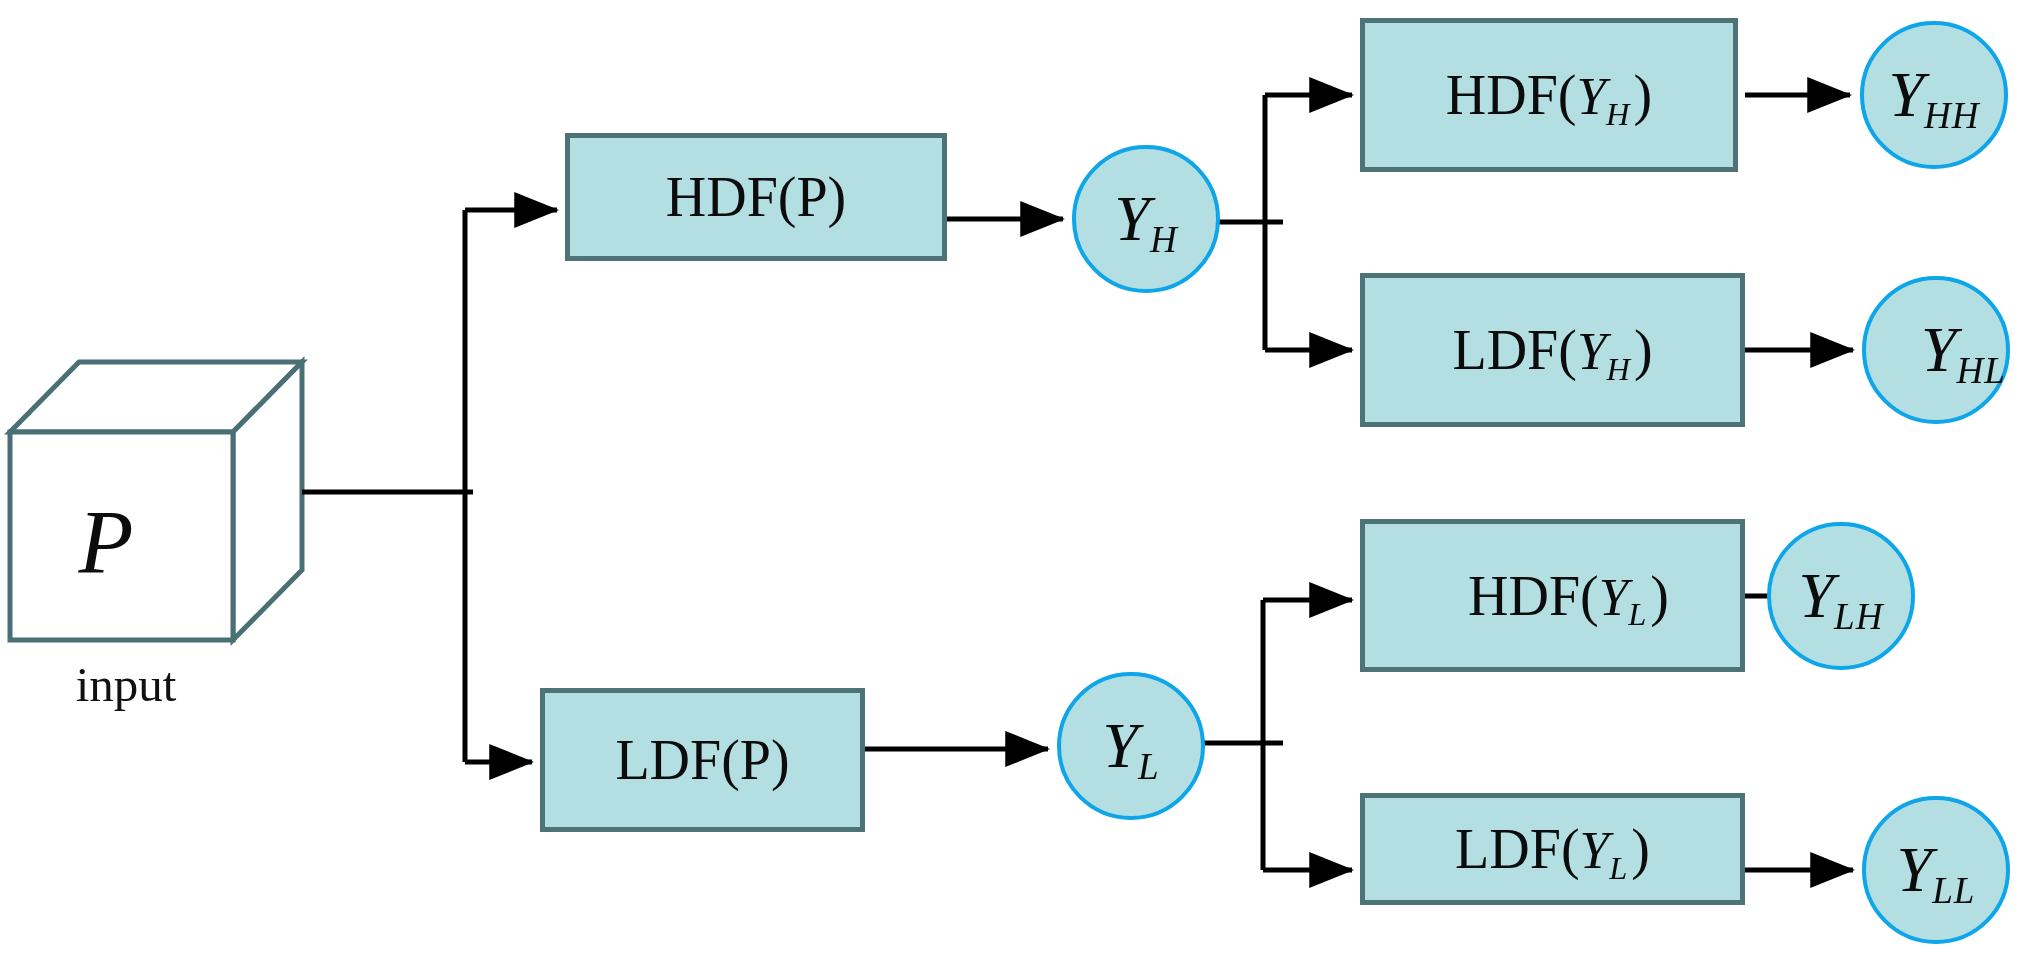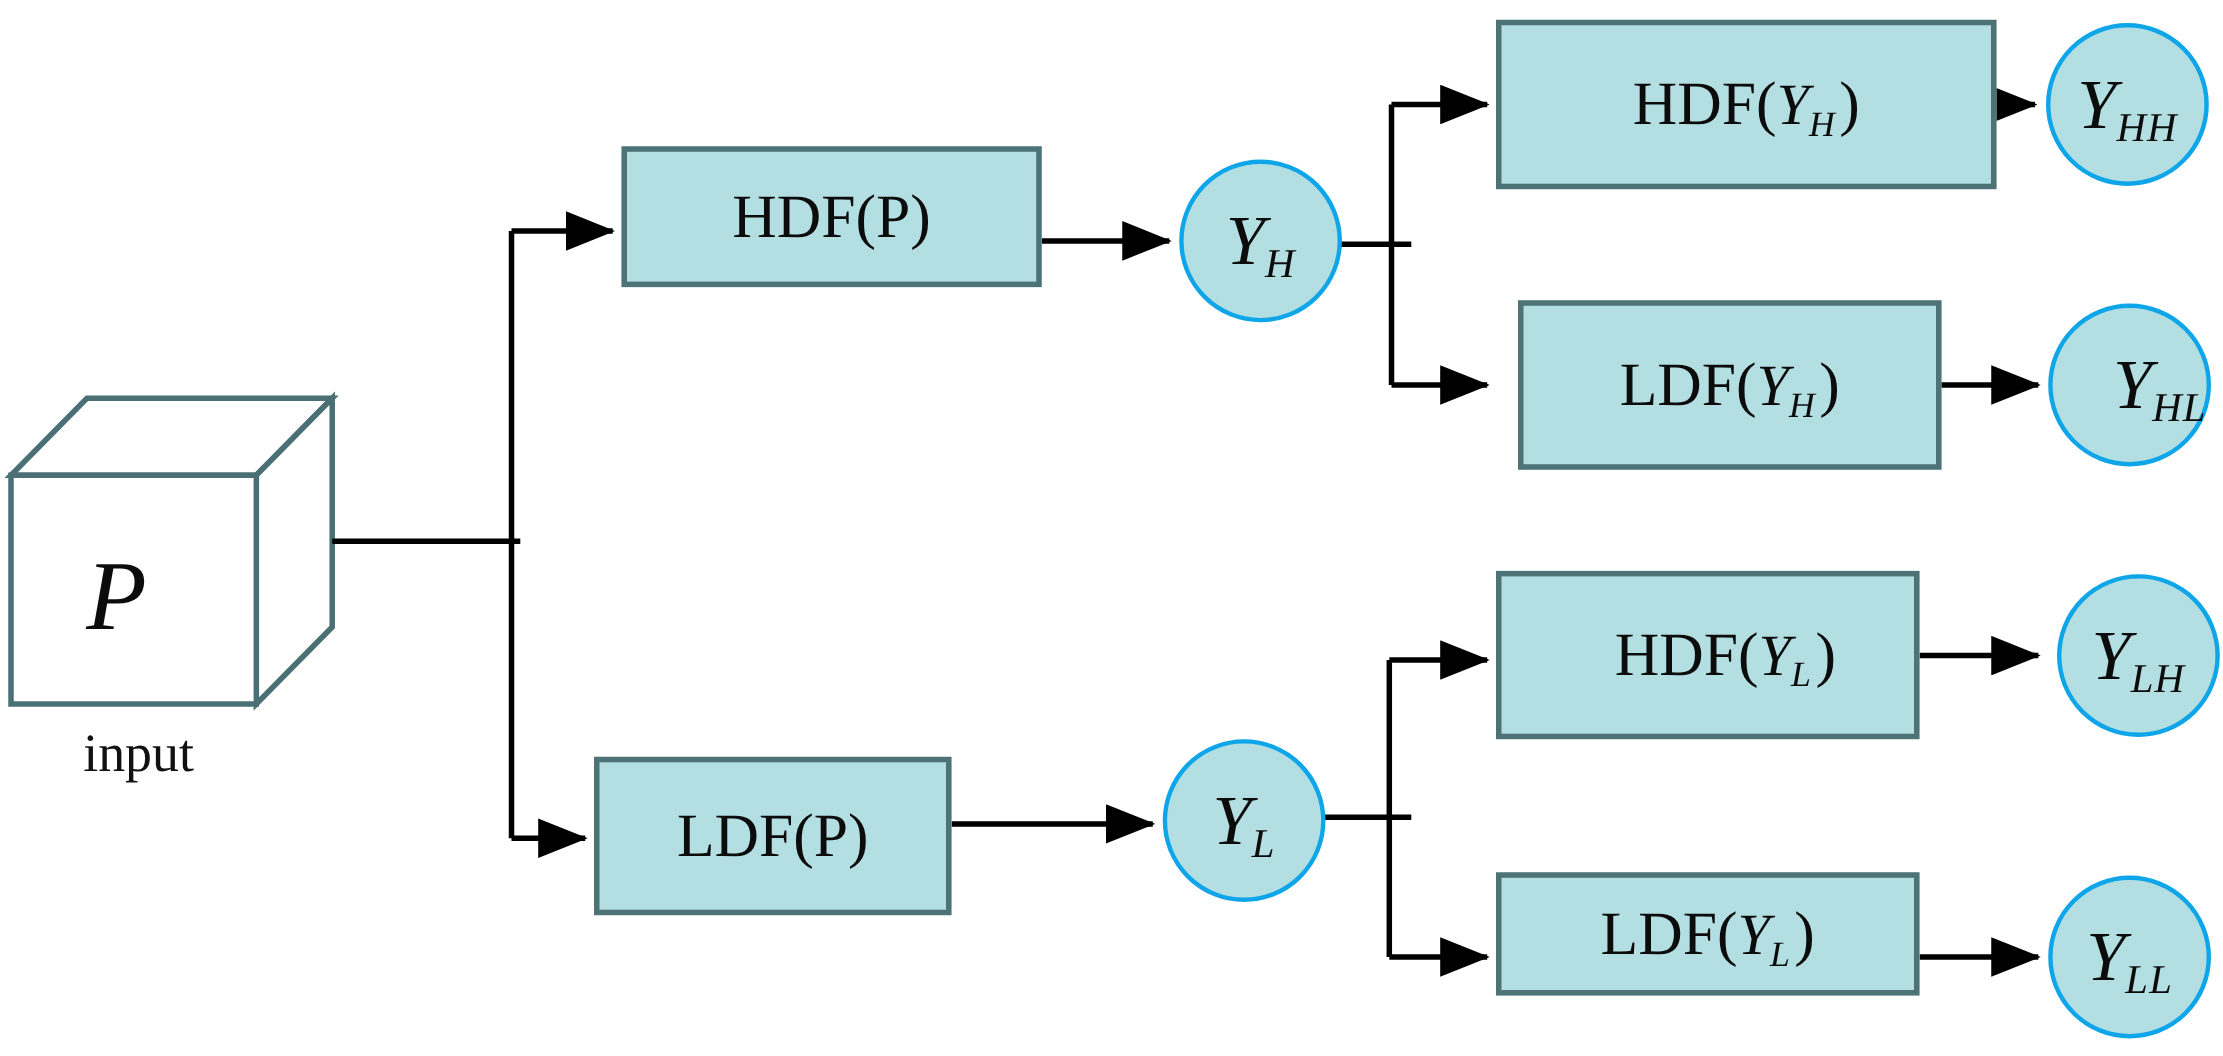--- a/index.html
+++ b/index.html
@@ -33,29 +33,29 @@
     position:absolute;left:0;top:445px;width:212px;height:195px;z-index:2;
     display:flex;align-items:center;justify-content:center;
     font-size:90px;font-style:italic;color:#0c0c0c;
   }
   #input-caption{
     position:absolute;left:0;top:656px;width:252px;z-index:2;
     text-align:center;font-size:49px;line-height:58px;color:#111;
   }
   .hdf-p{left:565px;top:133px;width:382px;height:128px;}
   .ldf-p{left:540px;top:688px;width:325px;height:144px;}
-  .hdf-yh{left:1360px;top:18px;width:455px;height:154px;}
-  .ldf-yh{left:1360px;top:273px;width:385px;height:154px;margin-left:20px;}
+  .hdf-yh{left:1360px;top:18px;width:378px;height:154px;}
+  .ldf-yh{left:1360px;top:273px;width:385px;height:154px;}
   .hdf-yl{left:1360px;top:519px;width:385px;height:153px;padding-left:32px;}
   .ldf-yl{left:1360px;top:793px;width:385px;height:112px;text-align:center;}
   .y-h{left:1072px;top:145px;}
   .y-l{left:1057px;top:672px;}
   .y-hh{left:1860px;top:21px;}
   .y-hl{left:1862px;top:276px;justify-content:flex-end;}
-  .y-lh{left:1870px;top:522px;}
+  .y-lh{left:1767px;top:522px;}
   .y-ll{left:1862px;top:796px;}
 </style>
 </head>
 <body>
 
 <div id="canvas">
 
   <svg id="wires" width="2021" height="960" viewBox="0 0 2021 960">
     <defs>
       <marker id="arw" viewBox="0 0 10 8" refX="9.5" refY="4" markerWidth="9" markerHeight="7.2" orient="auto" markerUnits="strokeWidth">

